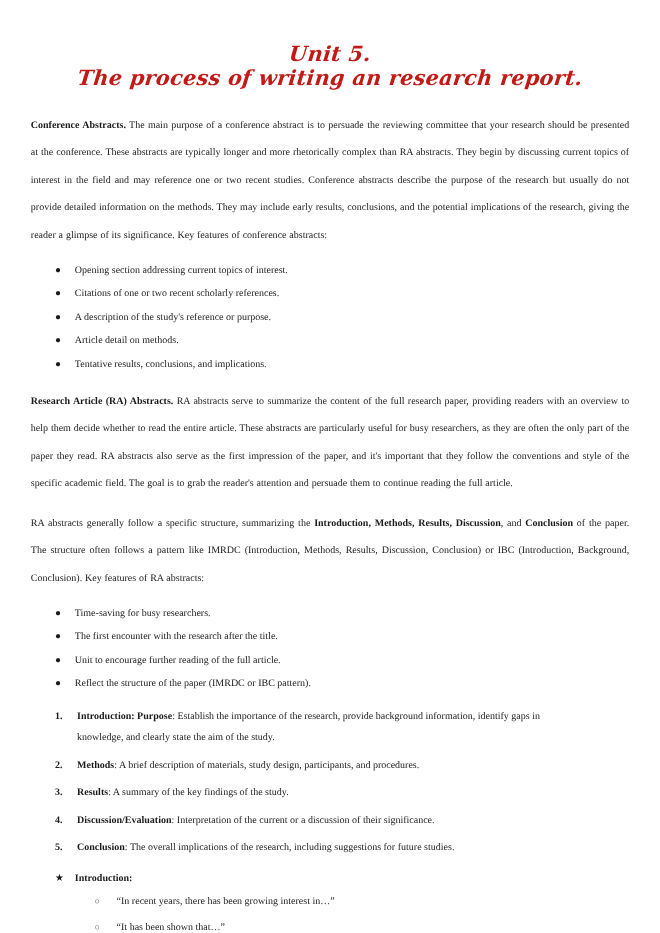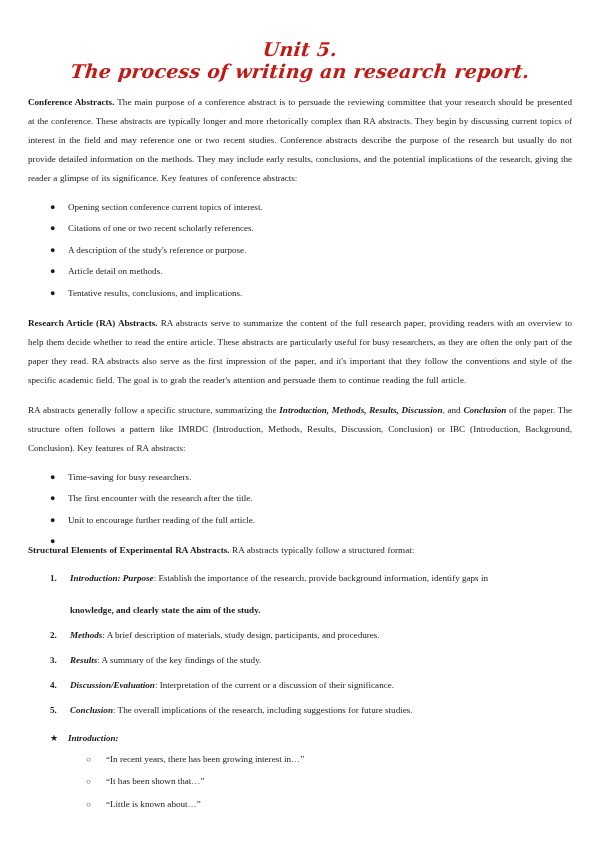--- a/index.html
+++ b/index.html
@@ -48,30 +48,30 @@
     letter-spacing: 0.2px;
     line-height: 1.15;
     transform: skewX(-6deg);
     display: block;
     margin-top: 1px;
   }
 
   
   .para {
     font-size: 9.1px;
-    line-height: 19px;
+    line-height: 25px;
     text-align: justify;
-    margin: 0 0 11px 0;
+    margin: 8px 0 11px 0;
     word-spacing: 0.3px;
   }
   .para.tight { margin-bottom: 9px; }
   .lead {
     font-weight: bold;
   }
-  .b { font-weight: bold; font-style: italic; }
+  .b { font-weight: bold; }
 
   
   .disc-list {
     list-style: none;
     margin: 0 0 12px 0;
     padding: 0;
   }
   .disc-list li {
     position: relative;
     font-size: 9.1px;
@@ -105,22 +105,21 @@
   .num-list li .marker {
     position: absolute;
     left: 22px;
     top: 0;
     font-weight: bold;
     font-size: 9.1px;
     line-height: 19px;
   }
   .num-list li .cont {
     display: block;
-    margin-top: 13px;
-    font-weight: bold;
+    margin-top: 0;
   }
 
   
   .star-list {
     list-style: none;
     margin: 0;
     padding: 0;
   }
   .star-list > li {
     position: relative;
@@ -162,39 +161,38 @@
 <div class="page">
 
   <div class="title-block" style="color: rgb(194, 27, 23);">
     <span class="title-line1">Unit 5.</span>
     <span class="title-line2">The process of writing an research report.</span>
   </div>
 
   <p class="para"><span class="lead">Conference Abstracts.</span><span> The main purpose of a conference abstract is to persuade the reviewing committee that your research should be presented at the conference. These abstracts are typically longer and more rhetorically complex than RA abstracts. They begin by discussing current topics of interest in the field and may reference one or two recent studies. Conference abstracts describe the purpose of the research but usually do not provide detailed information on the methods. They may include early results, conclusions, and the potential implications of the research, giving the reader a glimpse of its significance. Key features of conference abstracts:</span></p>
 
   <ul class="disc-list">
-    <li><span class="marker">●</span><span>Opening section conference current topics of interest.</span></li>
+    <li><span class="marker">●</span><span>Opening section addressing current topics of interest.</span></li>
     <li><span class="marker">●</span><span>Citations of one or two recent scholarly references.</span></li>
     <li><span class="marker">●</span><span>A description of the study's reference or purpose.</span></li>
     <li><span class="marker">●</span><span>Article detail on methods.</span></li>
     <li><span class="marker">●</span><span>Tentative results, conclusions, and implications.</span></li>
   </ul>
 
   <p class="para"><span class="lead">Research Article (RA) Abstracts.</span><span> RA abstracts serve to summarize the content of the full research paper, providing readers with an overview to help them decide whether to read the entire article. These abstracts are particularly useful for busy researchers, as they are often the only part of the paper they read. RA abstracts also serve as the first impression of the paper, and it's important that they follow the conventions and style of the specific academic field. The goal is to grab the reader's attention and persuade them to continue reading the full article.</span></p>
 
   <p class="para"><span>RA abstracts generally follow a specific structure, summarizing the </span><span class="b">Introduction, Methods, Results, Discussion</span><span>, and </span><span class="b">Conclusion</span><span> of the paper. The structure often follows a pattern like IMRDC (Introduction, Methods, Results, Discussion, Conclusion) or IBC (Introduction, Background, Conclusion). Key features of RA abstracts:</span></p>
 
   <ul class="disc-list">
     <li><span class="marker">●</span><span>Time-saving for busy researchers.</span></li>
     <li><span class="marker">●</span><span>The first encounter with the research after the title.</span></li>
     <li><span class="marker">●</span><span>Unit to encourage further reading of the full article.</span></li>
-    <li><span class="marker">●</span></li>
+    <li><span class="marker">●</span><span>Reflect the structure of the paper (IMRDC or IBC pattern).</span></li>
   </ul>
 
-  <p class="para tight"><span class="lead">Structural Elements of Experimental RA Abstracts.</span><span> RA abstracts typically follow a structured format:</span></p>
 
   <ol class="num-list">
     <li><span class="marker">1.</span><span class="b">Introduction: Purpose</span><span>: Establish the importance of the research, provide background information, identify gaps in</span><span class="cont">knowledge, and clearly state the aim of the study.</span></li>
     <li><span class="marker">2.</span><span class="b">Methods</span><span>: A brief description of materials, study design, participants, and procedures.</span></li>
     <li><span class="marker">3.</span><span class="b">Results</span><span>: A summary of the key findings of the study.</span></li>
     <li><span class="marker">4.</span><span class="b">Discussion/Evaluation</span><span>: Interpretation of the current or a discussion of their significance.</span></li>
     <li><span class="marker">5.</span><span class="b">Conclusion</span><span>: The overall implications of the research, including suggestions for future studies.</span></li>
   </ol>
 
 

